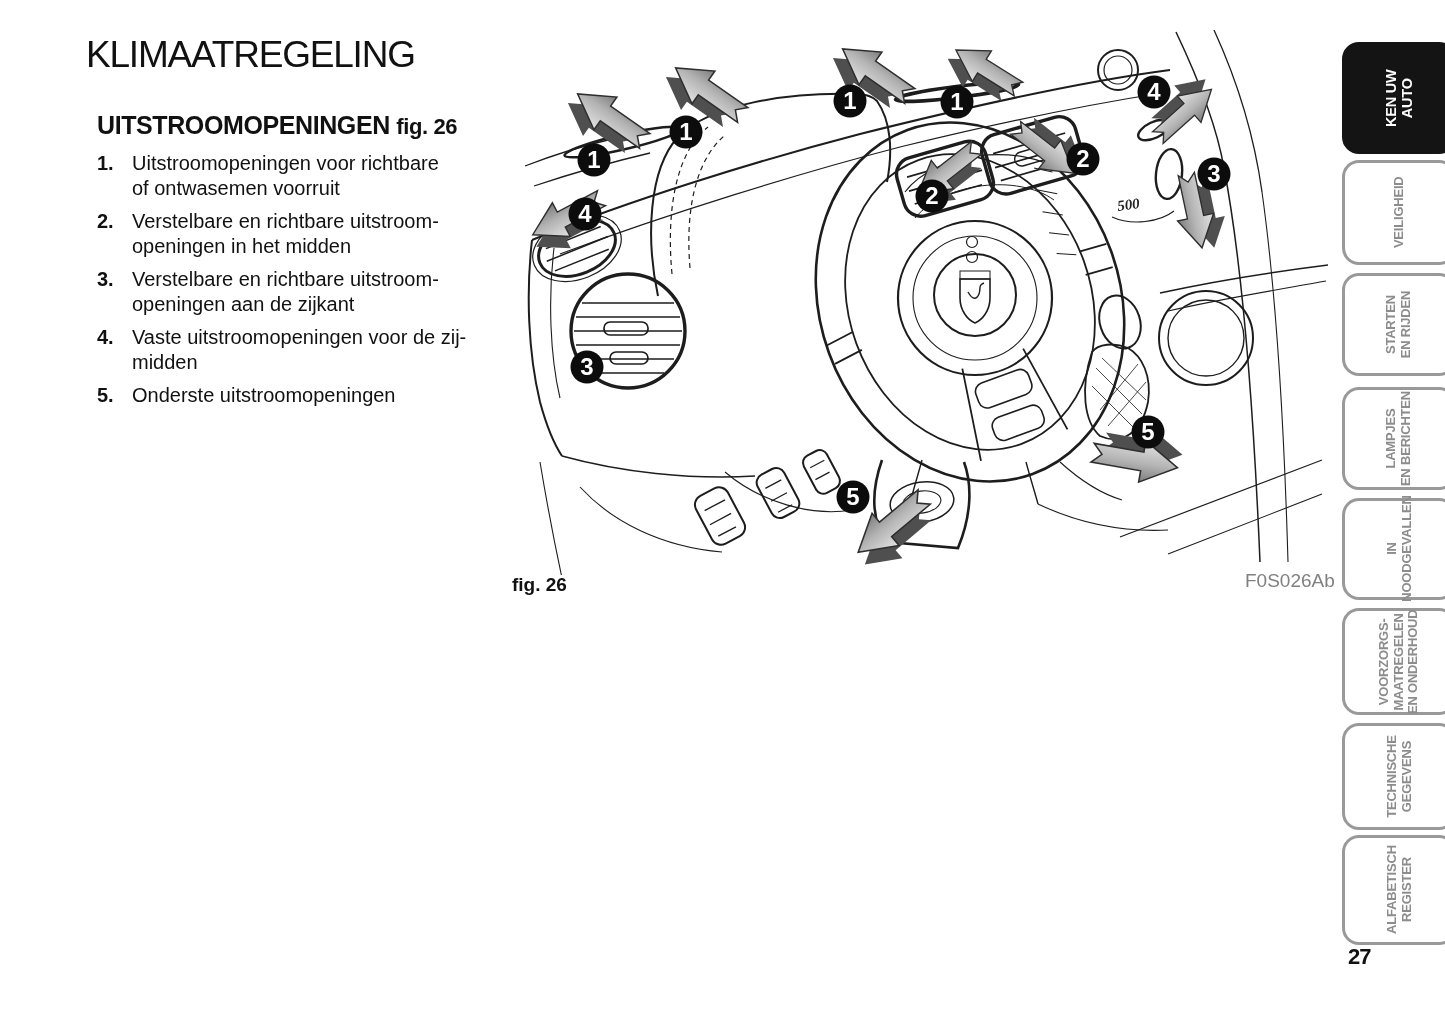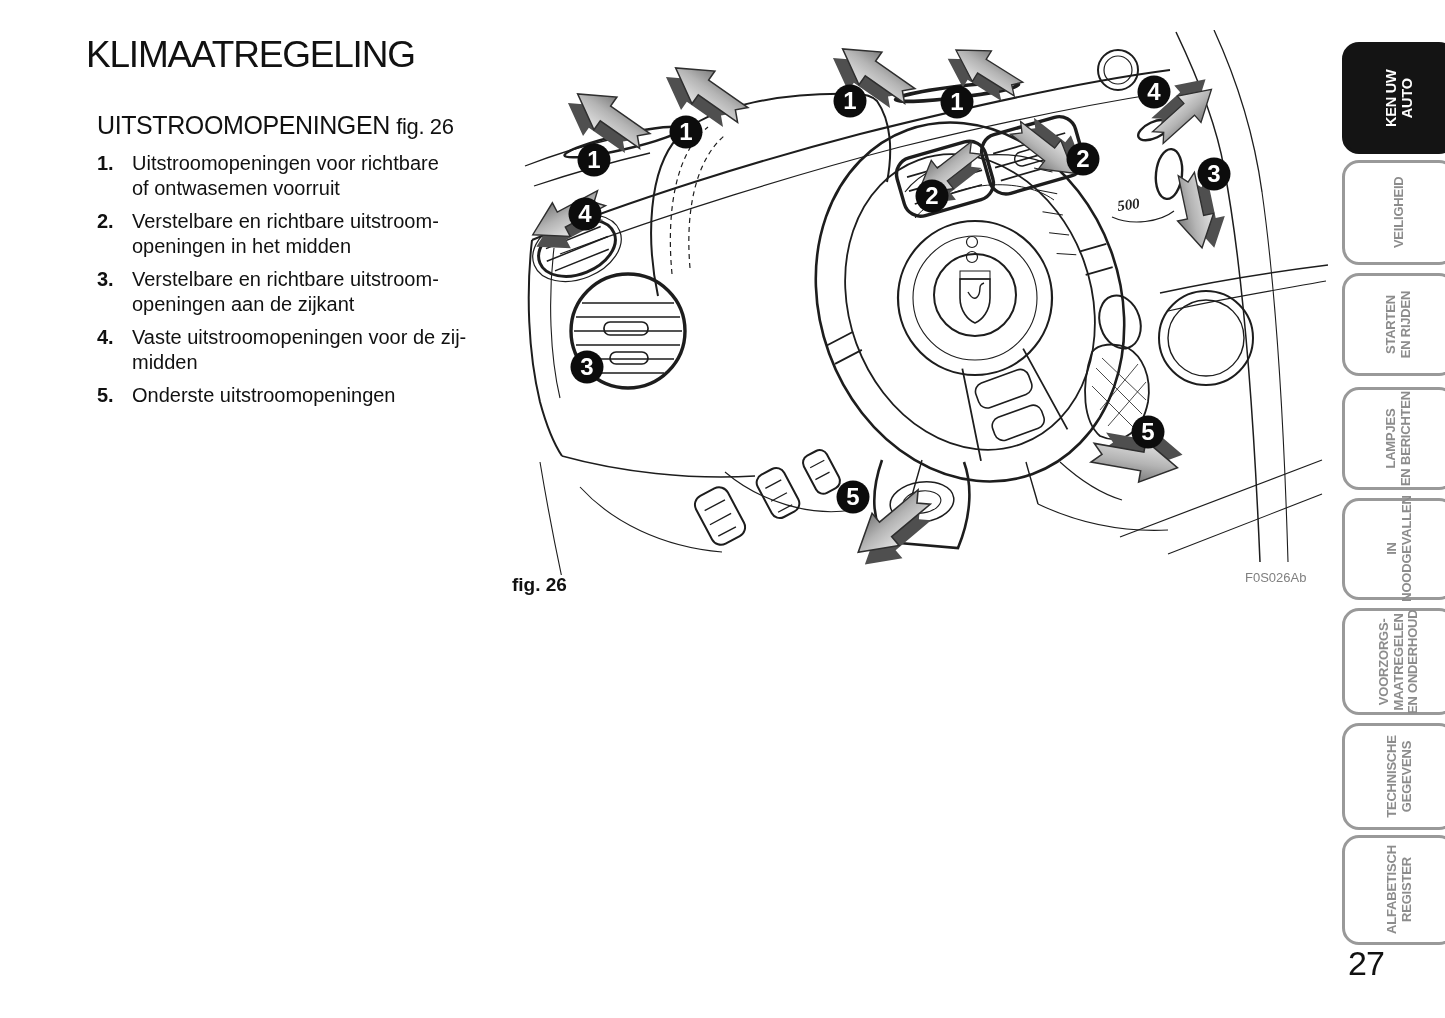--- a/index.html
+++ b/index.html
@@ -4,33 +4,33 @@
 <style>
   html,body{margin:0;padding:0;}
   body{
     width:1445px;height:1018px;background:#ffffff;position:relative;overflow:hidden;
     font-family:"Liberation Sans", sans-serif;color:#111;
   }
   .title{
     position:absolute;left:86px;top:34px;font-size:37px;font-weight:normal;letter-spacing:-1.2px;
   }
   .subtitle{
-    position:absolute;left:97px;top:111px;font-size:25px;font-weight:normal;letter-spacing:-0.4px;
+    position:absolute;left:97px;top:111px;font-size:25px;font-weight:bold;letter-spacing:-0.4px;
   }
   .subtitle .figref{font-size:22px;}
   .vent-list{
     position:absolute;left:97px;top:151px;width:392px;margin:0;padding:0;list-style:none;
   }
   .vent-list li{
     position:relative;padding-left:35px;margin-bottom:8px;font-size:20px;line-height:25px;
   }
   .vent-list .num{position:absolute;left:0;top:0;font-weight:bold;}
   .vent-list .txt{display:block;white-space:pre-line;}
   .fig-caption{position:absolute;left:512px;top:574px;font-size:19px;font-weight:bold;}
-  .fig-code{position:absolute;left:1245px;top:570px;font-size:13px;color:#808080;}
+  .fig-code{position:absolute;left:1245px;top:570px;font-size:19px;color:#808080;}
   .figure{position:absolute;left:520px;top:30px;width:810px;height:545px;}
   .figure svg{display:block;width:810px;height:545px;}
 
   .art path,.art ellipse,.art circle,.art rect{fill:none;stroke:#1d1d1d;}
   .logo500{font-size:15px;font-style:italic;font-weight:bold;fill:#222;
     font-family:"Liberation Serif", serif;}
   .ad{fill:#4f4f4f;}
   .al{fill:url(#ag);stroke:#2e2e2e;stroke-width:1.5;}
   .callout circle{fill:#0c0c0c;stroke:none;}
   .callout text{fill:#fff;font-size:24px;font-weight:bold;text-anchor:middle;
@@ -40,21 +40,21 @@
     position:absolute;left:1342px;width:114px;box-sizing:border-box;background:#fff;
     border:3px solid #999;border-radius:17px;display:flex;align-items:center;justify-content:center;
     cursor:pointer;
   }
   .sidebar-tab.active{background:#141414;border-color:#141414;}
   .tab-label{
     transform:rotate(-90deg);white-space:pre-line;text-align:center;
     font-size:13px;font-weight:bold;line-height:1.12;color:#8c8c8c;letter-spacing:-0.2px;
   }
   .sidebar-tab.active .tab-label{color:#ffffff;font-size:14.5px;}
-  .page-number{position:absolute;left:1348px;top:944px;font-size:34px;font-weight:normal;letter-spacing:-1px;}
+  .page-number{position:absolute;left:1348px;top:944px;font-size:22px;font-weight:bold;letter-spacing:-1px;}
 </style>
 </head>
 <body>
 
 <div class="title">KLIMAATREGELING</div>
 
 <div class="subtitle"><span>UITSTROOMOPENINGEN</span> <span class="figref">fig. 26</span></div>
 
 <ol class="vent-list">
   <li>

